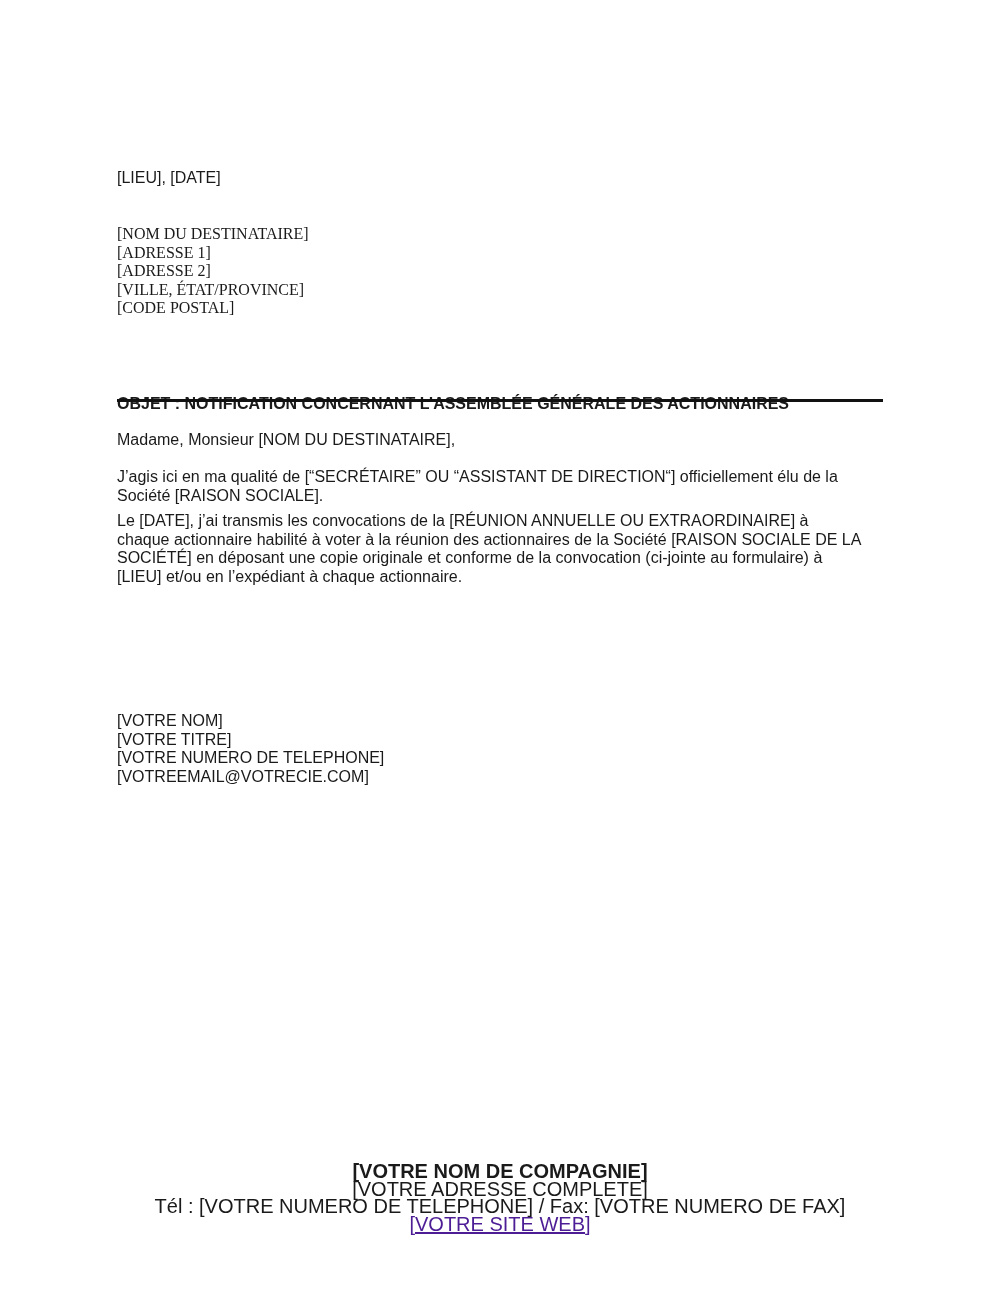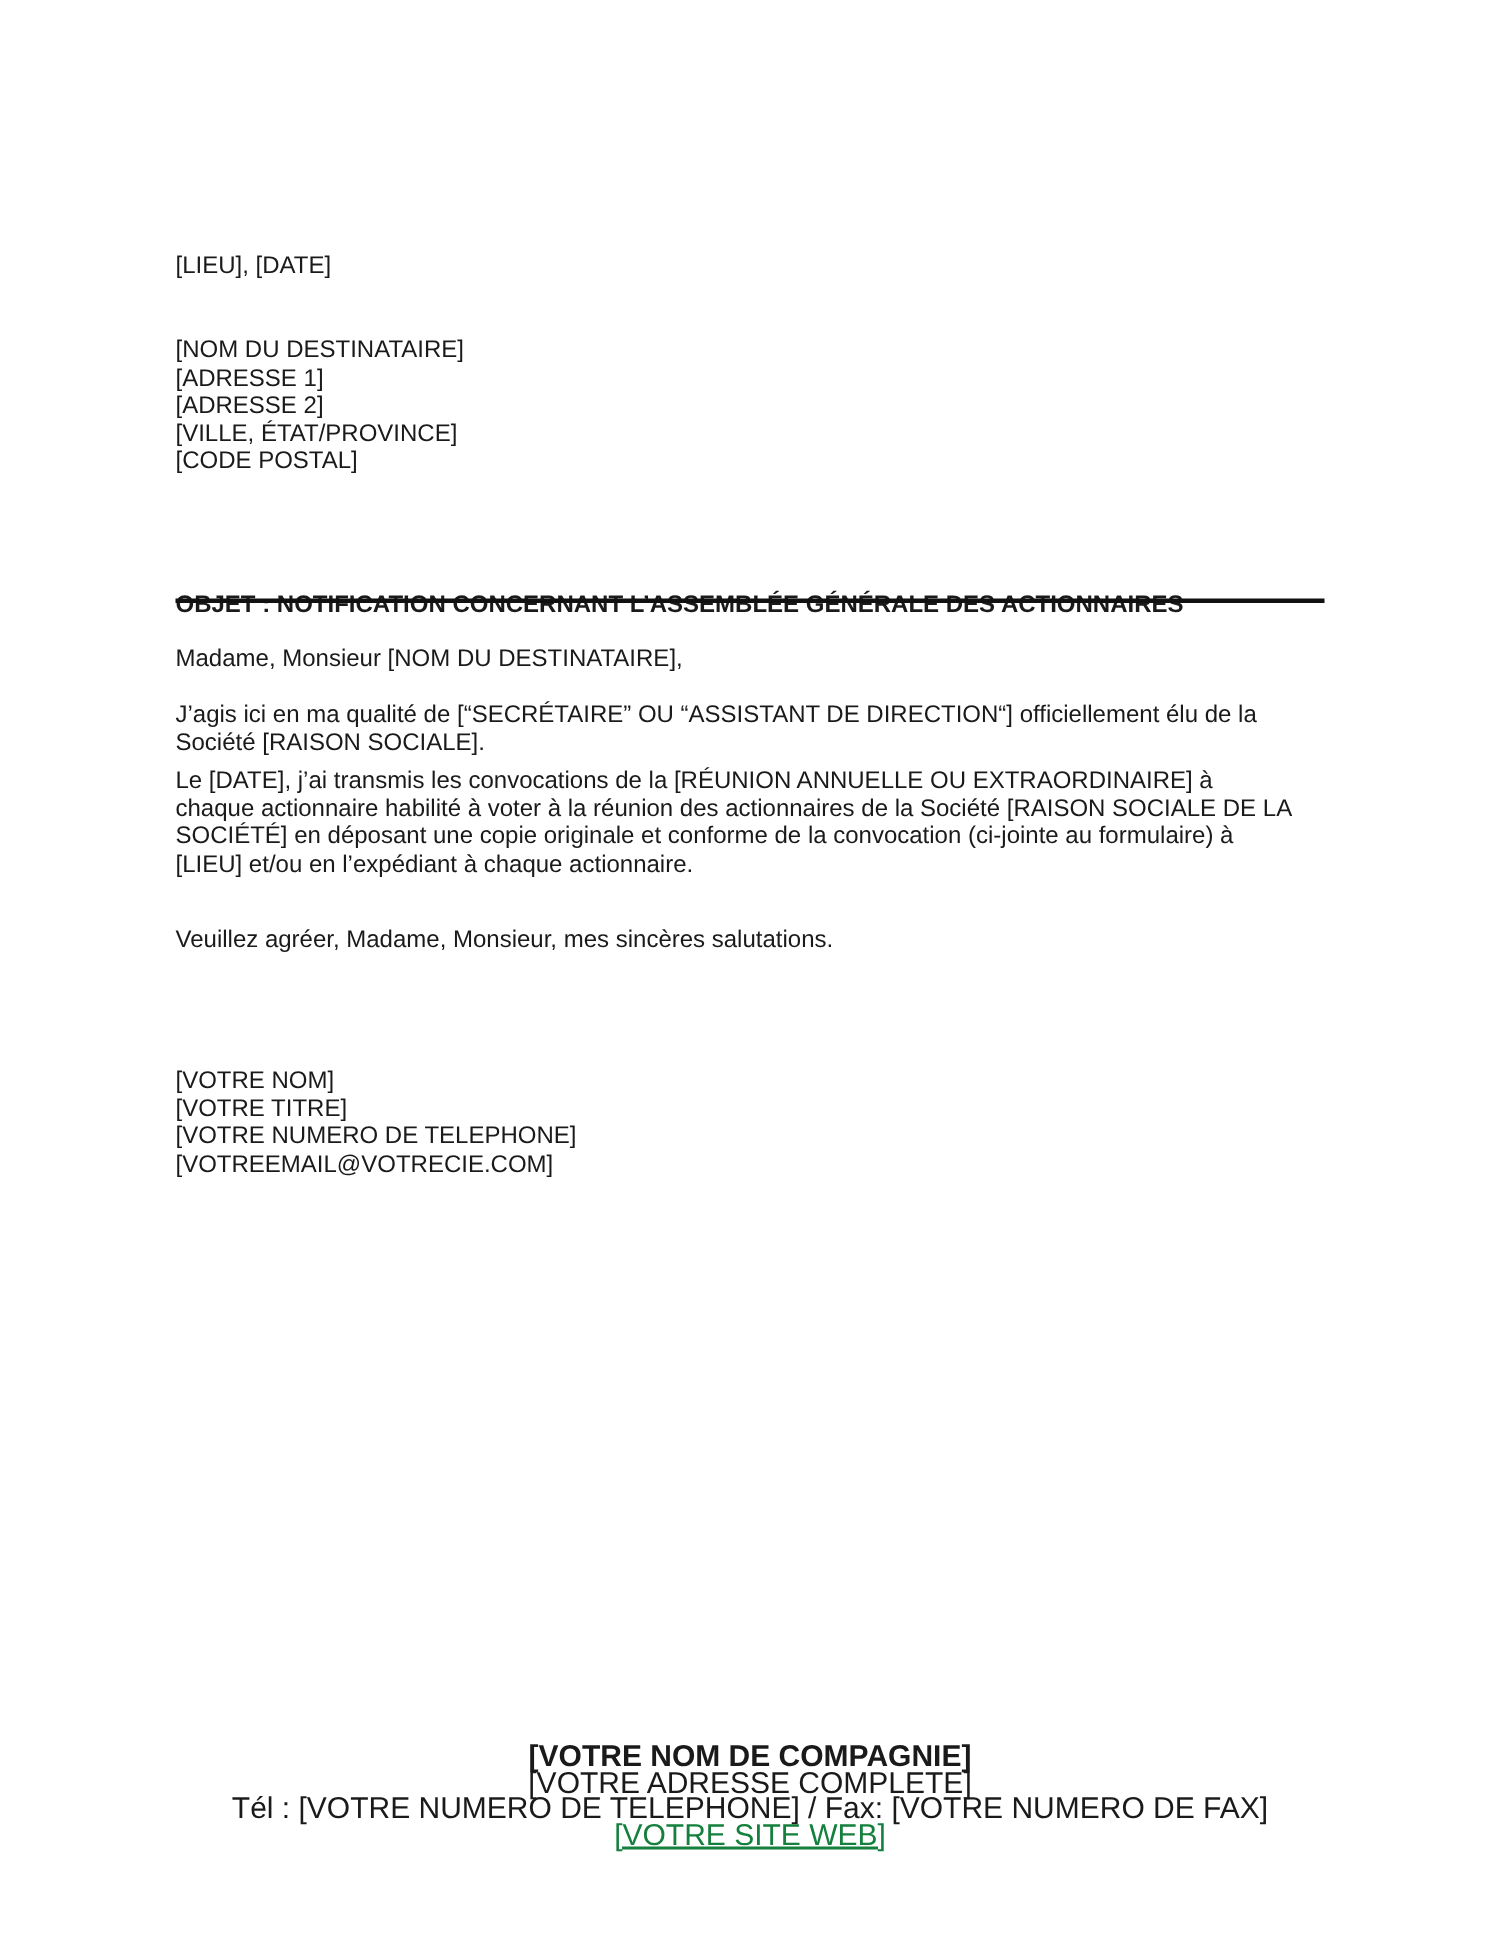--- a/index.html
+++ b/index.html
@@ -58,34 +58,34 @@
       top: 1163px;
       width: 1000px;
       text-align: center;
       font-size: 20px;
       line-height: 17.5px;
     }
     .footer .company {
       font-weight: bold;
     }
     .footer a {
-      color: #15803d;
+      color: #4c1d95;
       text-decoration: underline;
     }
   </style>
 </head>
 <body>
 
 <div class="page">
 
   <div class="block" style="top:169px;">
     <span class="line">[LIEU], [DATE]</span>
   </div>
 
-  <div class="block" style="top:225px;">
+  <div class="block" style="top:225px;font-family:Liberation Serif, serif;">
     <span class="line">[NOM DU DESTINATAIRE]</span>
     <span class="line">[ADRESSE 1]</span>
     <span class="line">[ADRESSE 2]</span>
     <span class="line">[VILLE, ÉTAT/PROVINCE]</span>
     <span class="line">[CODE POSTAL]</span>
   </div>
 
   <div class="subject">OBJET : NOTIFICATION CONCERNANT L’ASSEMBLÉE GÉNÉRALE DES ACTIONNAIRES</div>
   <div class="rule"></div>
 
@@ -98,23 +98,20 @@
     <span class="line">Société [RAISON SOCIALE].</span>
   </div>
 
   <div class="block" style="top:512px;">
     <span class="line">Le [DATE], j’ai transmis les convocations de la [RÉUNION ANNUELLE OU EXTRAORDINAIRE] à</span>
     <span class="line">chaque actionnaire habilité à voter à la réunion des actionnaires de la Société [RAISON SOCIALE DE LA</span>
     <span class="line">SOCIÉTÉ] en déposant une copie originale et conforme de la convocation (ci-jointe au formulaire) à</span>
     <span class="line">[LIEU] et/ou en l’expédiant à chaque actionnaire.</span>
   </div>
 
-  <div class="block" style="top:618px;">
-    <span class="line">Veuillez agréer, Madame, Monsieur, mes sincères salutations.</span>
-  </div>
 
   <div class="block" style="top:712px;">
     <span class="line">[VOTRE NOM]</span>
     <span class="line">[VOTRE TITRE]</span>
     <span class="line">[VOTRE NUMERO DE TELEPHONE]</span>
     <span class="line">[VOTREEMAIL@VOTRECIE.COM]</span>
   </div>
 
   <div class="footer">
     <div class="company">[VOTRE NOM DE COMPAGNIE]</div>

